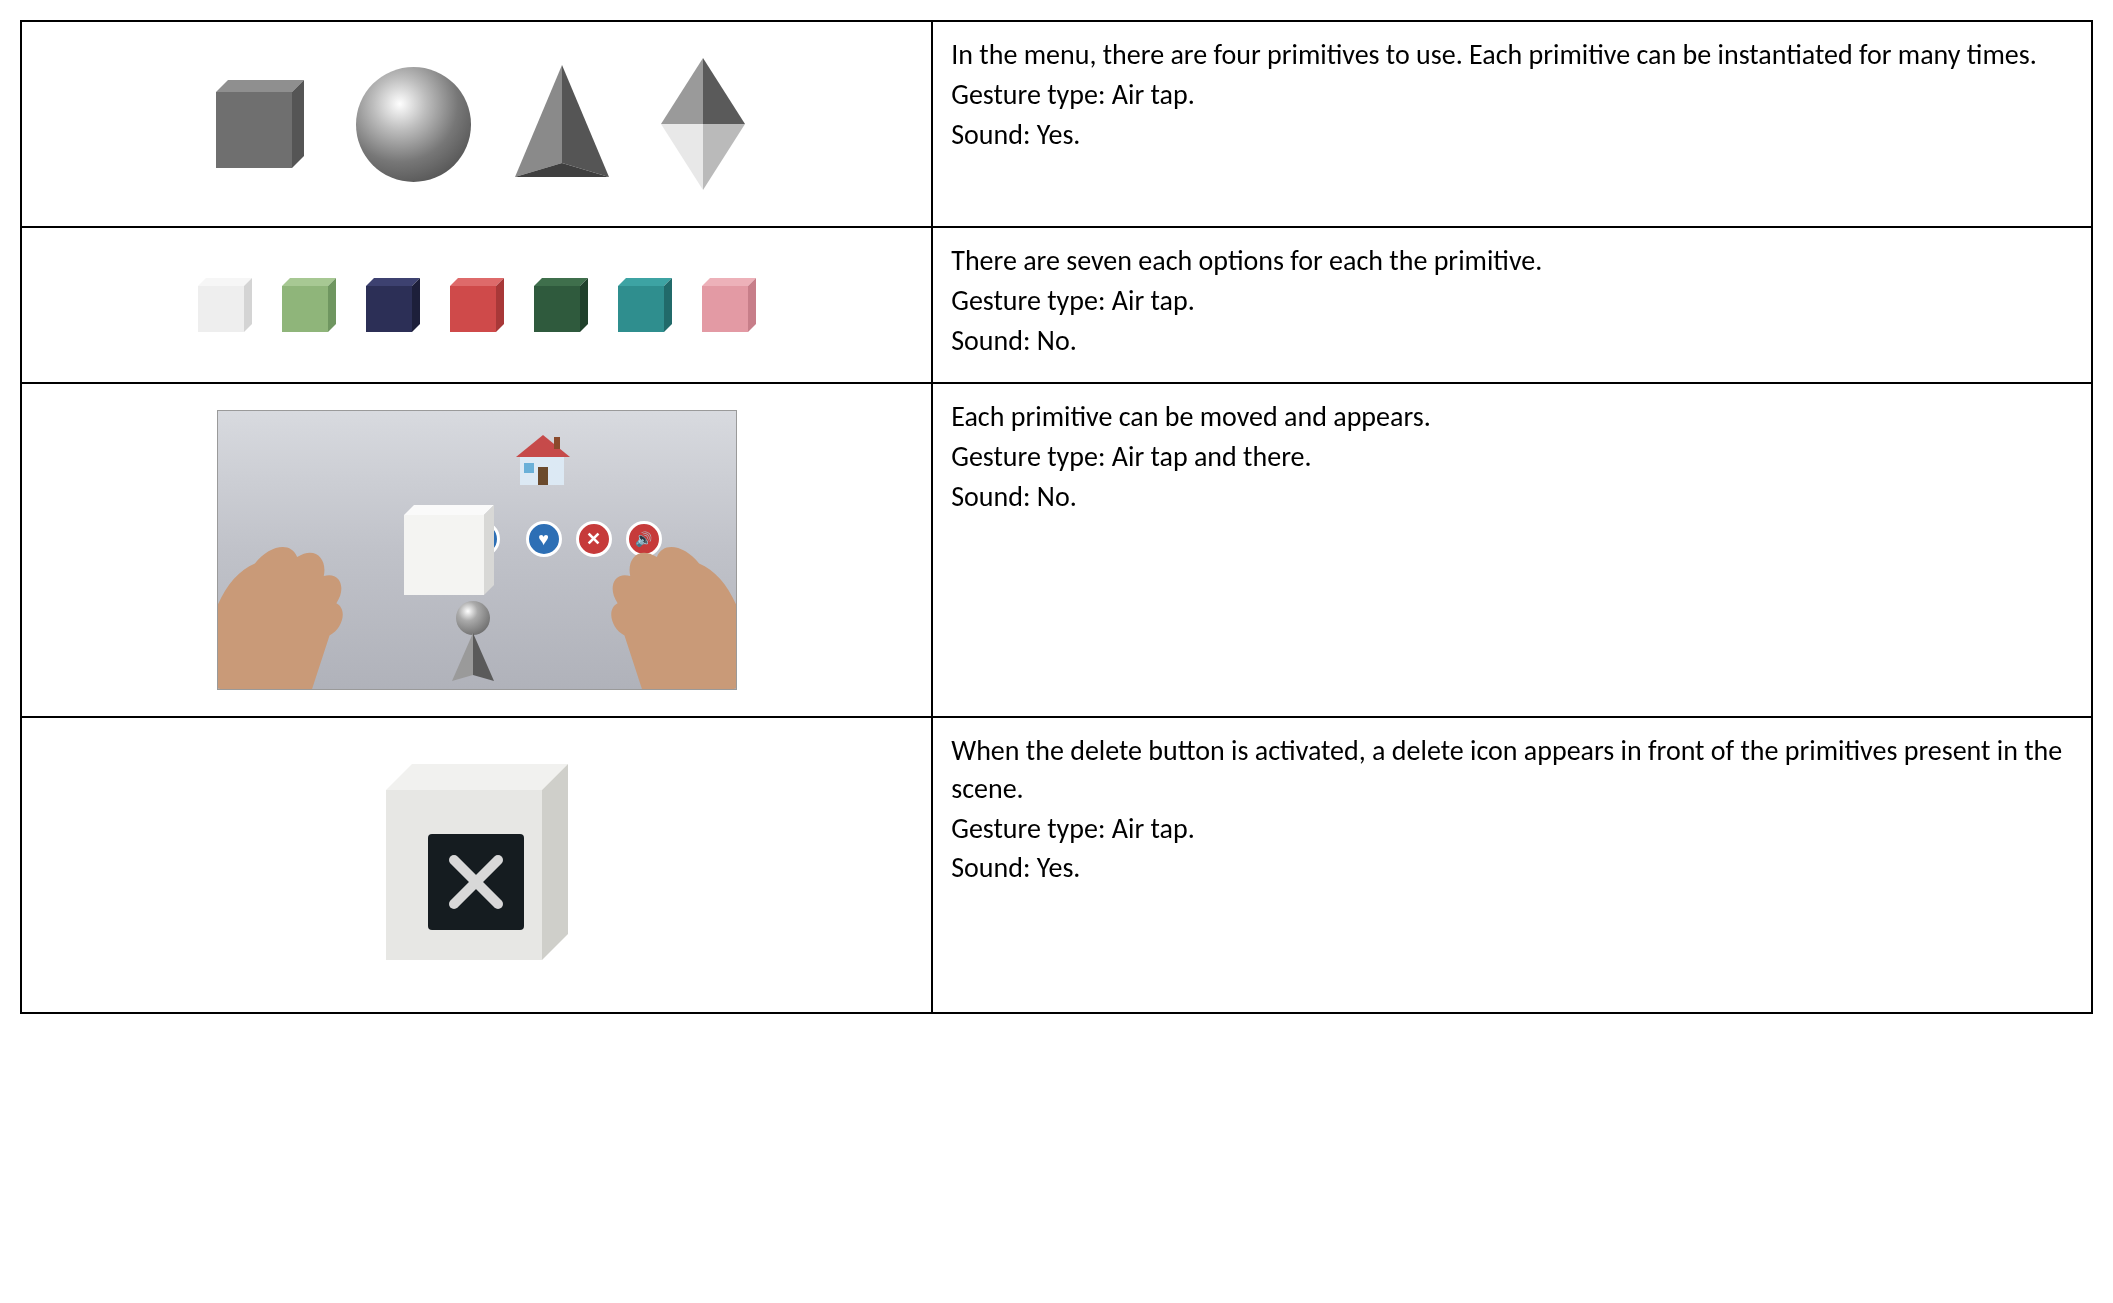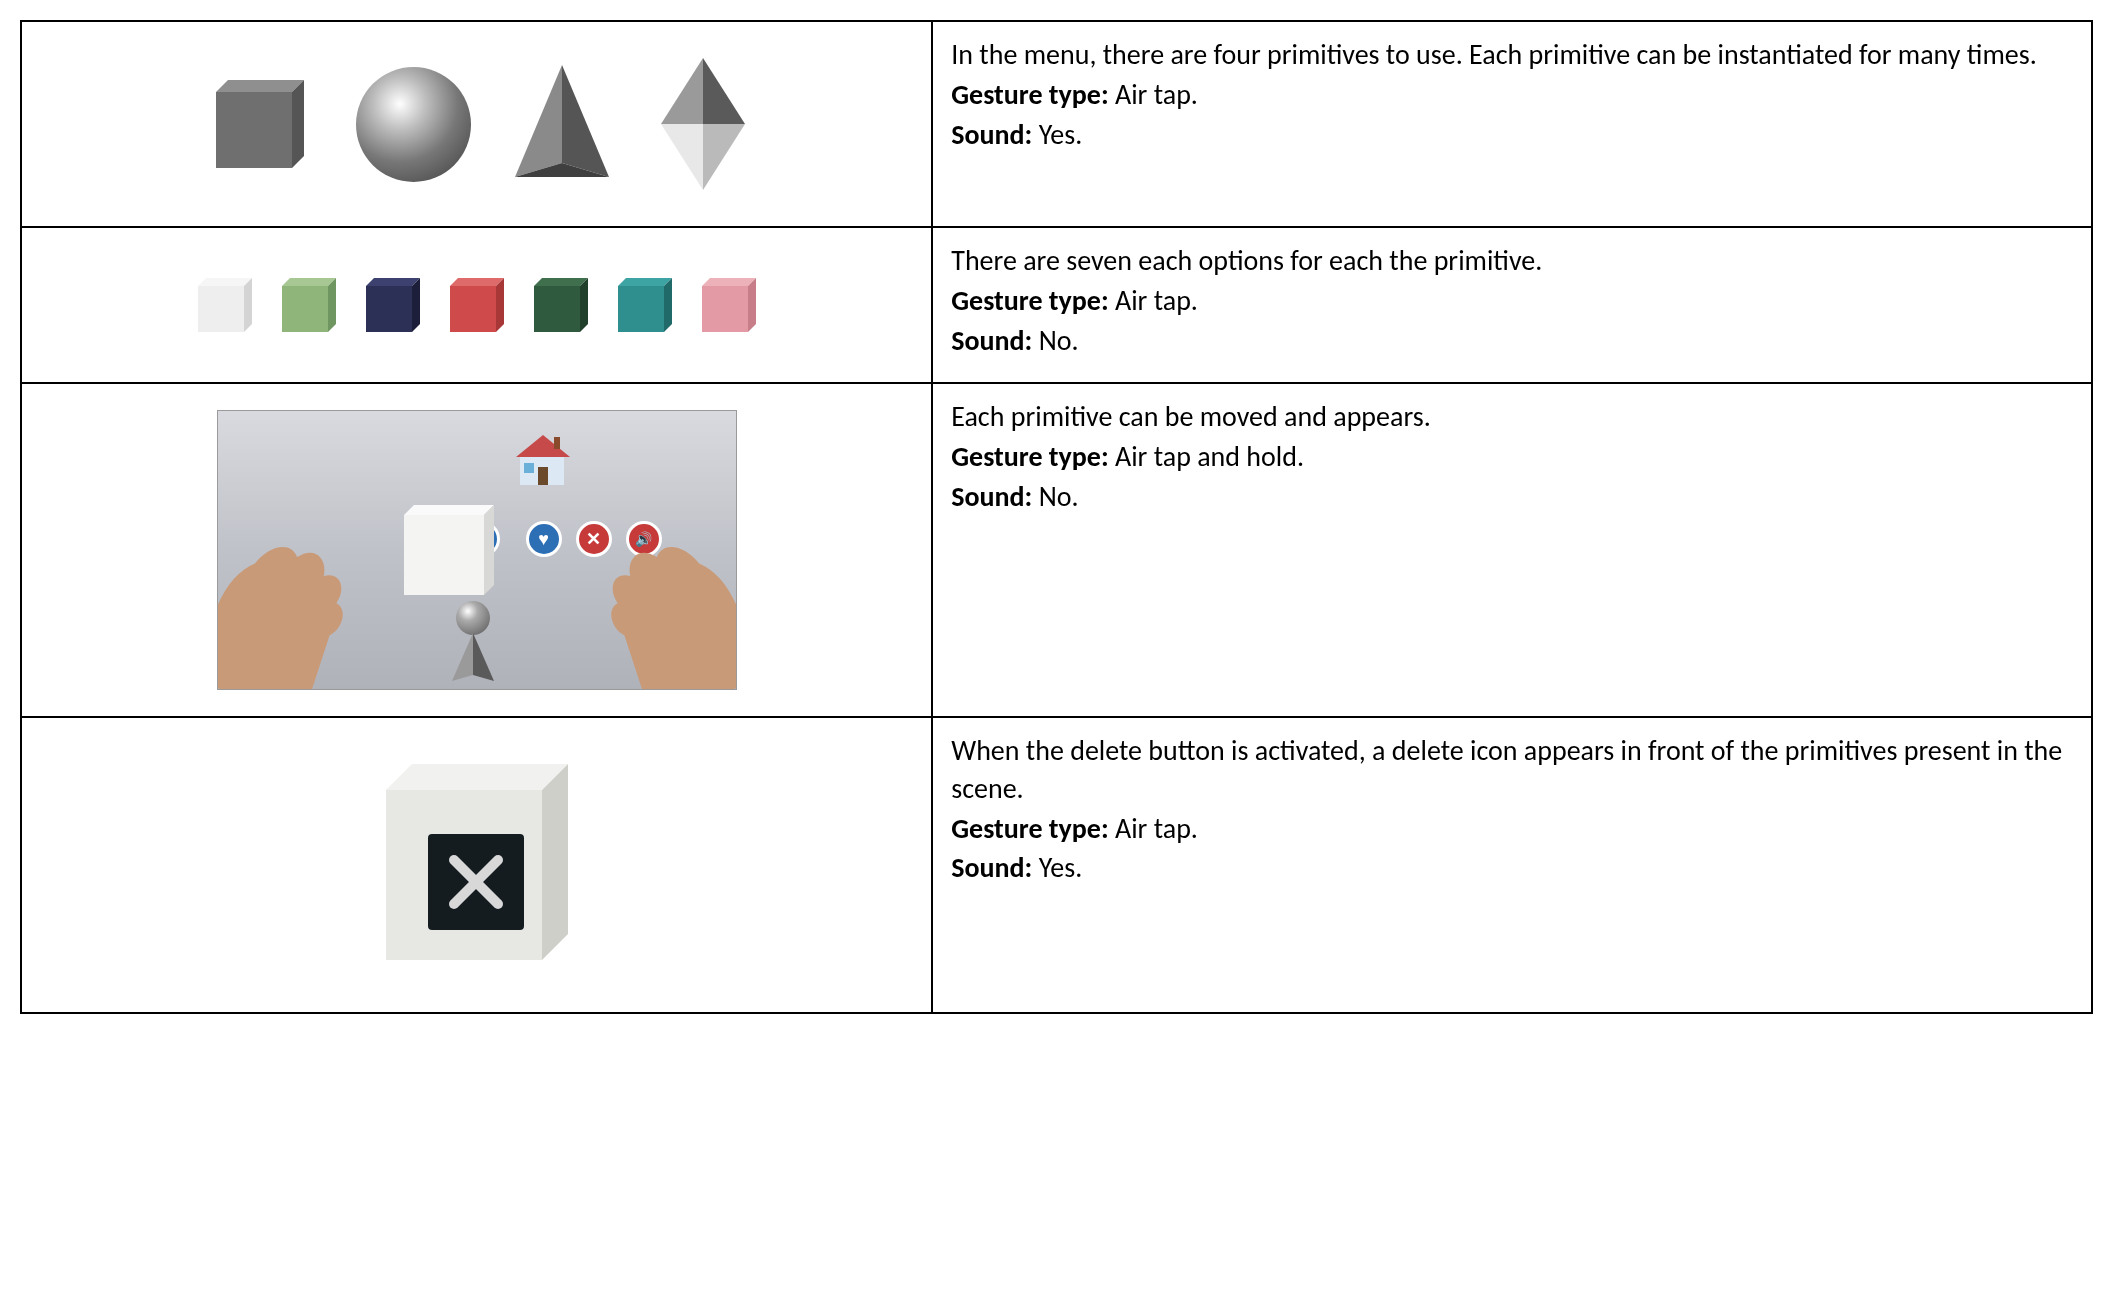--- a/index.html
+++ b/index.html
@@ -24,21 +24,21 @@
     width: 44%;
     vertical-align: middle !important;
     text-align: center;
   }
   .col-text {
     width: 56%;
     font-size: 28px;
     line-height: 1.35;
     color: #000;
   }
-  .label { font-weight: 700; }
+  .label { font-weight: 400; }
   .desc-block { margin: 2px 0; }
 
   
   .prim-row { display: flex; align-items: center; justify-content: center; gap: 36px; padding: 20px 0; }
 
   .cube3d { width: 120px; height: 120px; position: relative; }
 
   .sphere3d { width: 115px; height: 115px; border-radius: 50%;
     background: radial-gradient(circle at 38% 32%, #fefefe 0%, #bdbdbd 25%, #777 55%, #3b3b3b 100%);
   }
@@ -205,21 +205,21 @@
           <svg class="hand right" viewBox="0 0 180 200">
             <path d="M40 200 C 20 150 30 90 60 70 C 70 50 90 40 100 55 C 115 40 130 50 130 68 C 145 60 155 75 148 92 C 160 95 160 115 148 125 L 140 200 Z" fill="#c99a78"></path>
           </svg>
         </div>
       </div>
     </td>
     <td class="col-text">
       <div class="desc-block">Each primitive can be moved and appears.</div>
       <div class="desc-block">
         <span class="label">Gesture type:</span>
-        <span>Air tap and hold.</span>
+        <span>Air tap and there.</span>
       </div>
       <div class="desc-block">
         <span class="label">Sound:</span>
         <span>No.</span>
       </div>
     </td>
   </tr>
 
   <tr>
     <td class="col-img">

